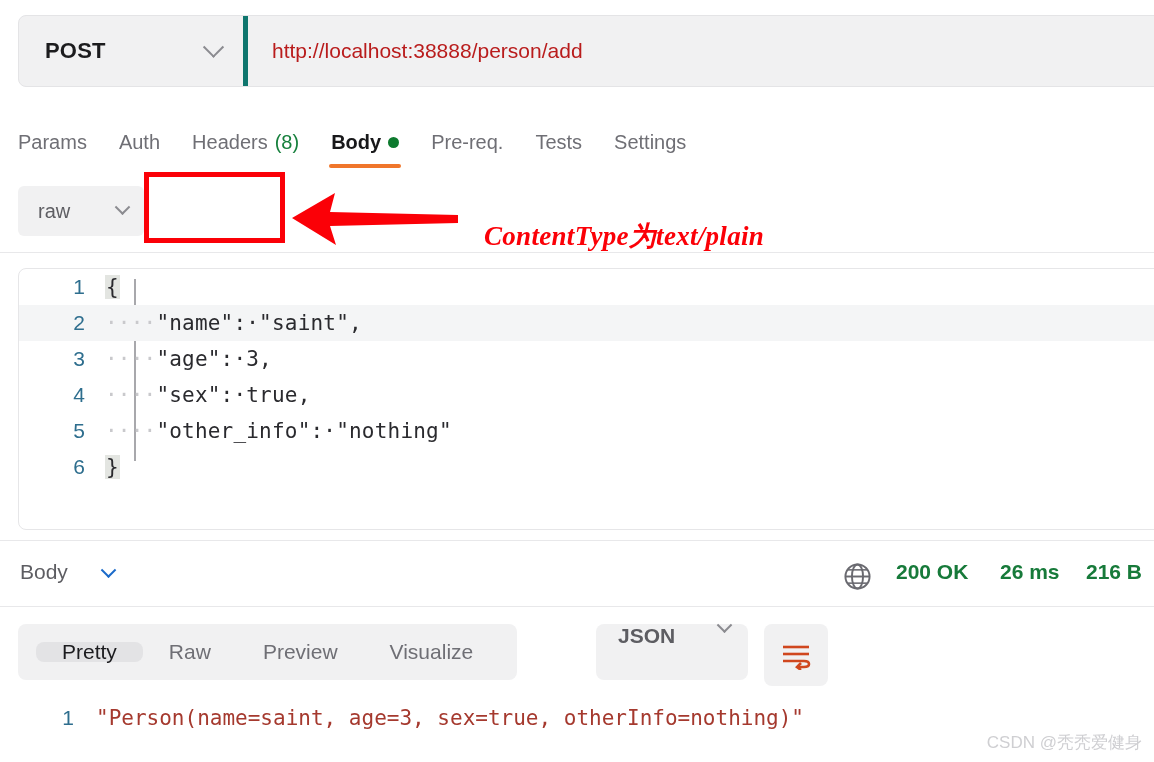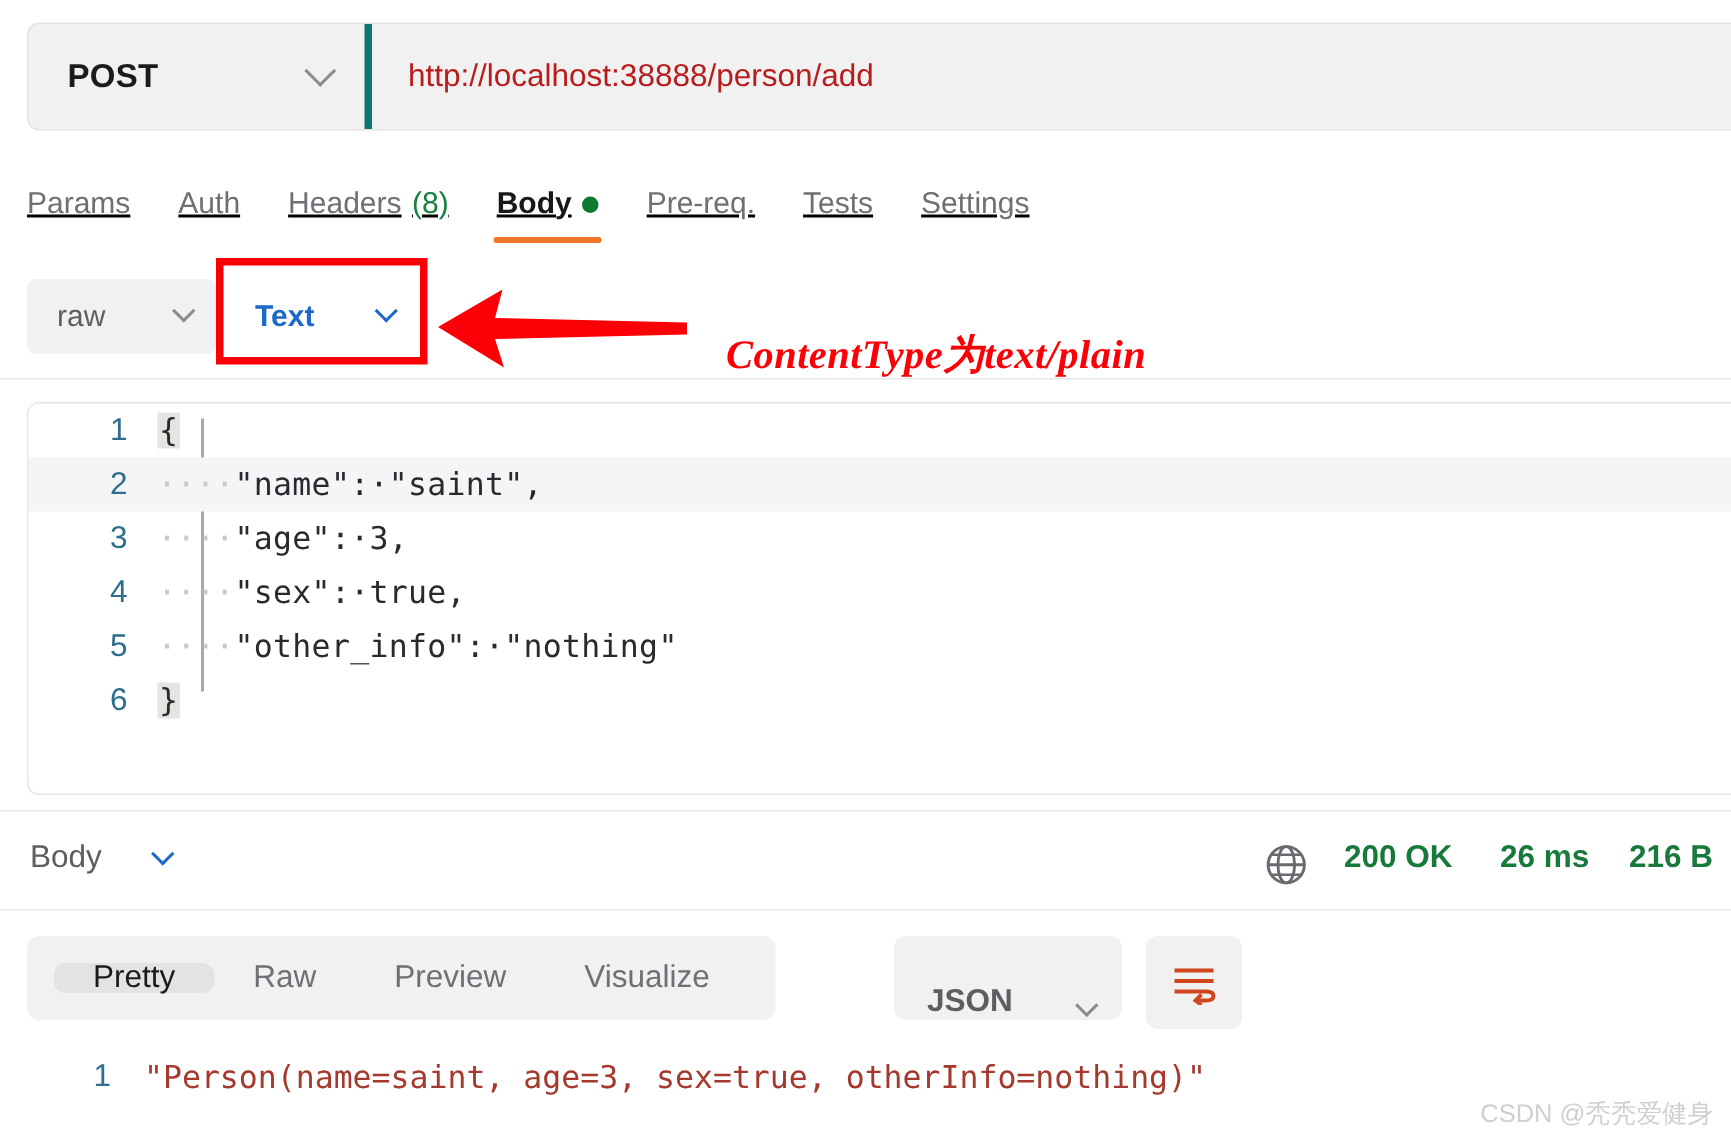--- a/index.html
+++ b/index.html
@@ -43,21 +43,21 @@
   .chev.blue { border-color: #1b6ac9; }
   .chev.sm { width: 11px; height: 11px; border-width: 2px; }
   .url-cell {
     flex: 1; display: flex; align-items: center; padding-left: 24px;
   }
   .url-text { font-size: 21px; color: #b91c1c; }
 
   
   .req-tabs {
     position: absolute; left: 0; top: 118px; width: 1154px; height: 50px;
-    display: flex; align-items: center; padding-left: 18px; text-decoration: underline;
+    display: flex; align-items: flex-end; padding-left: 18px;
   }
   .req-tab {
     position: relative;
     font-size: 20px; color: #6f6f75;
     padding: 0 16px 14px 16px;
     white-space: nowrap;
     display: flex; align-items: center; gap: 7px;
   }
   .req-tab:first-child { padding-left: 0; }
   .req-tab.active { color: #18181a; font-weight: bold; }
@@ -175,21 +175,21 @@
   .resp-tab {
     display: flex; align-items: center; justify-content: center;
     padding: 0 26px; font-size: 21px; color: #6f6f75;
     border-radius: 8px;
   }
   .resp-tab.active { background: #e3e3e5; color: #1b1b1e; }
   .json-pill {
     position: absolute; left: 596px; top: 624px;
     width: 152px; height: 56px;
     background: #f1f1f2; border-radius: 8px;
-    display: flex; align-items: flex-end; justify-content: space-between;
+    display: flex; align-items: flex-start; justify-content: space-between;
     padding: 0 18px 0 22px;
   }
   .json-label { font-size: 21px; color: #5d5d62; font-weight: bold; }
   .wrap-btn {
     position: absolute; left: 764px; top: 624px;
     width: 64px; height: 62px;
     background: #f1f1f2; border-radius: 8px;
     display: flex; align-items: center; justify-content: center;
   }
 
@@ -250,24 +250,20 @@
     </div>
     <div class="req-tab">
       <span>Settings</span>
     </div>
   </div>
 
   <div class="bodytype-row">
     <div class="raw-pill">
       <span class="raw-label">raw</span>
       <span class="chev sm"></span>
-    </div>
-    <div class="text-pill">
-      <span class="text-label">Text</span>
-      <span class="chev sm blue"></span>
     </div>
   </div>
 
   <div class="anno-box"></div>
   <svg class="anno-arrow" width="170" height="70" viewBox="0 0 170 70">
     <path d="M2 33 L45 8 L40 27 L168 30 L168 38 L40 41 L46 60 Z" fill="#fb0007"></path>
   </svg>
   <div class="anno-text">ContentType为text/plain</div>
 
   <div class="hdiv" style="top:252px"></div>

